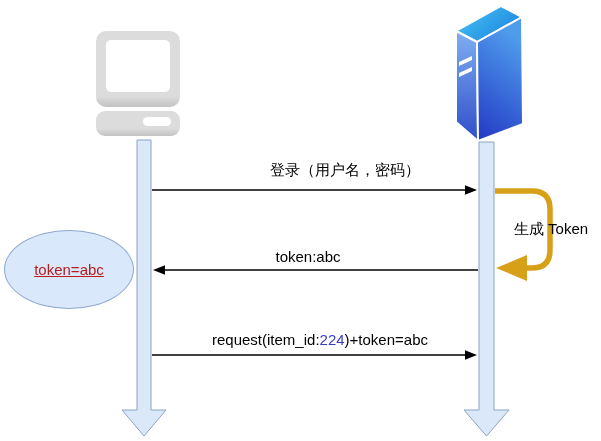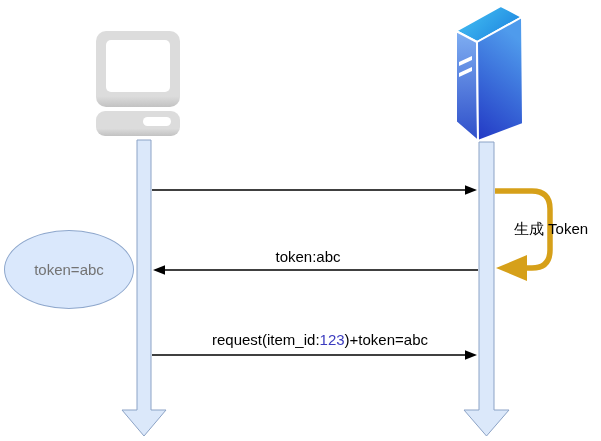--- a/index.html
+++ b/index.html
@@ -1,21 +1,21 @@
 <!DOCTYPE html>
 <html><head>
 <meta charset="utf-8">
 <style>
   html,body{margin:0;padding:0;background:#ffffff;}
   body{font-family:"Liberation Sans","DejaVu Sans",sans-serif;}
   .stage{position:relative;width:601px;height:441px;background:#ffffff;overflow:hidden;}
   .abs{position:absolute;}
   .label{position:absolute;color:#000000;font-size:15px;line-height:18px;text-align:center;white-space:nowrap;}
   .hl{color:#3B3BBF;}
-  .note-text{color:#737373;font-size:15px;}
+  .note-text{color:#b91c1c;font-size:15px;text-decoration:underline;}
   .ellipse{position:absolute;left:4px;top:230px;width:130px;height:79px;border-radius:50%;
            background:#DAE8FC;border:1px solid #8EA7CC;
            display:flex;align-items:center;justify-content:center;box-sizing:border-box;}
   .monitor{position:absolute;left:0;top:1px;width:84px;height:76px;border-radius:10px;
            background:linear-gradient(#DCDCDC 86%,#C2C2C2);}
   .screen{position:absolute;left:10px;top:10px;width:64px;height:52px;border-radius:5px;background:#ffffff;}
   .keyboard{position:absolute;left:0;top:81px;width:84px;height:25px;border-radius:9px;
             background:linear-gradient(#DCDCDC 70%,#C2C2C2);}
   .kb-pill{position:absolute;left:47px;top:87px;width:28px;height:9px;border-radius:5px;background:#ffffff;}
 </style>
@@ -75,22 +75,23 @@
     <g>
       <path d="M 495 191 H 532 Q 550 191 550 209 V 250 Q 550 268 532 268 H 524" fill="none" stroke="#D6A019" stroke-width="5.5"></path>
       <polygon points="496,268 527,255 527,281" fill="#D6A019"></polygon>
     </g>
   </svg>
 
   <div class="ellipse">
     <span class="note-text">token=abc</span>
   </div>
 
+  <div class="label" style="left:225px;top:161px;width:240px;">登录（用户名，密码）</div>
 
   <div class="label" style="left:506px;top:220px;width:90px;">生成 Token</div>
 
   <div class="label" style="left:238px;top:248px;width:140px;">token:abc</div>
 
   <div class="label" style="left:184px;top:331px;width:272px;">
-    <span>request(item_id:</span><span class="hl">123</span><span>)+token=abc</span>
+    <span>request(item_id:</span><span class="hl">224</span><span>)+token=abc</span>
   </div>
 
 </div>
 
 </body></html>

